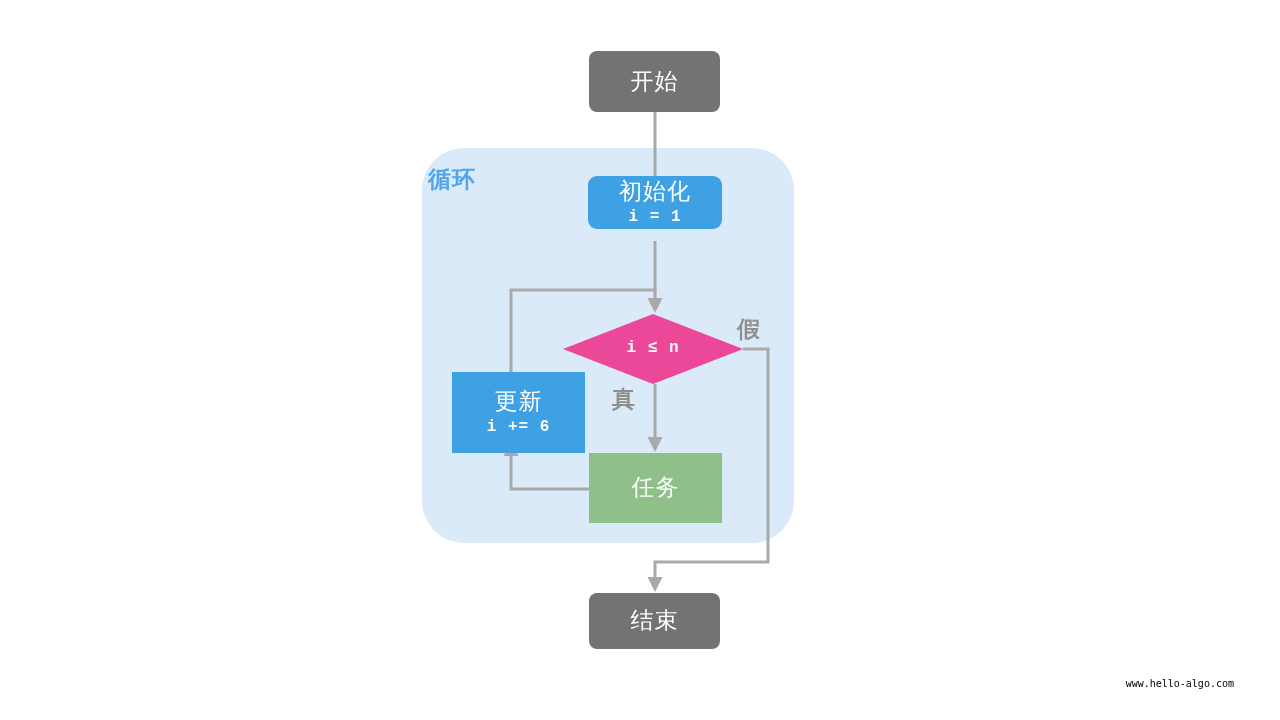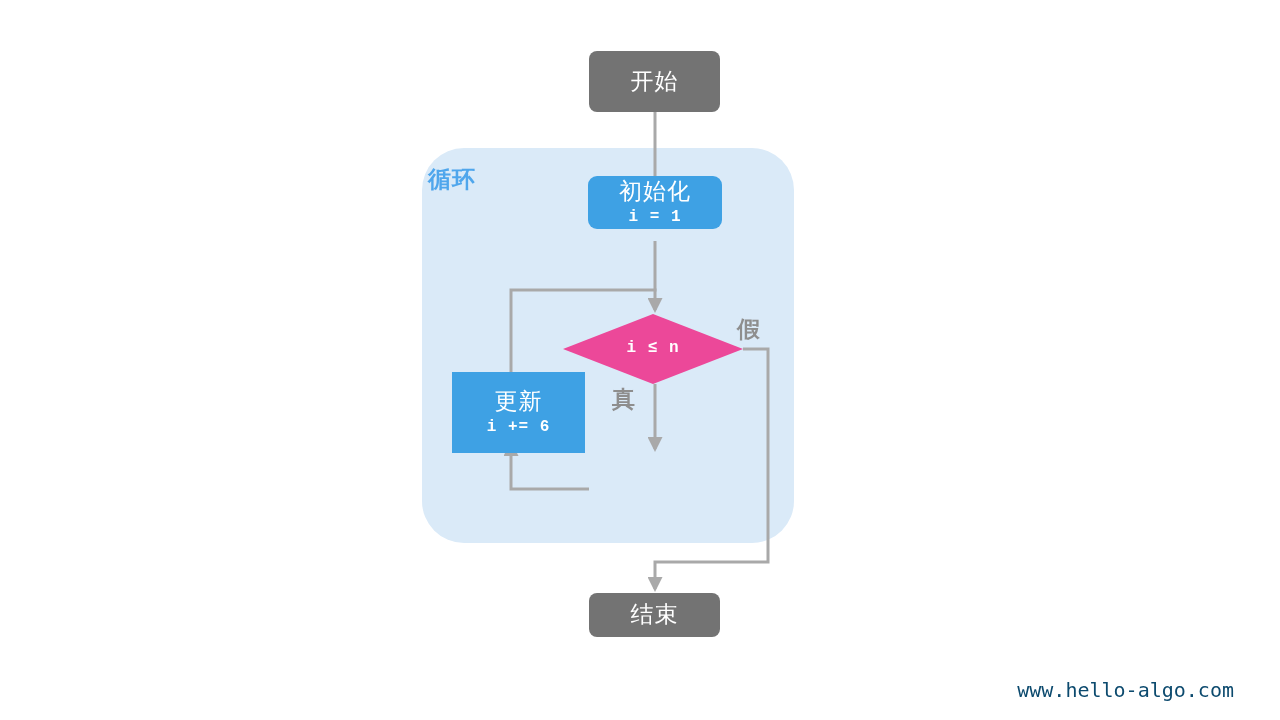--- a/index.html
+++ b/index.html
@@ -53,21 +53,21 @@
     background: #737373;
     border-radius: 8px;
   }
   .process-blue  { background: #3ea1e4; }
   .process-green { background: #8fc08a; }
 
   .node-start { left: 589px; top: 51px;  width: 131px; height: 61px; }
   .node-init  { left: 588px; top: 176px; width: 134px; height: 53px; border-radius: 9px; }
   .node-update{ left: 452px; top: 372px; width: 133px; height: 81px; }
   .node-task  { left: 589px; top: 453px; width: 133px; height: 70px; }
-  .node-end   { left: 589px; top: 593px; width: 131px; height: 44px; }
+  .node-end   { left: 589px; top: 593px; width: 131px; height: 56px; }
 
   .node-cond {
     left: 563px; top: 314px;
     width: 180px; height: 70px;
     background: #ec4899;
     clip-path: polygon(50% 0, 100% 50%, 50% 100%, 0 50%);
   }
 
   
   .edge-label {
@@ -75,22 +75,22 @@
     font-weight: bold;
     color: #8e8e8e;
     letter-spacing: 1px;
   }
   .edge-true  { left: 612px; top: 384px; }
   .edge-false { left: 737px; top: 314px; }
 
   .watermark {
     right: 46px; top: 678px;
     font-family: "DejaVu Sans Mono", "Liberation Mono", monospace;
-    font-size: 20px;
-    color: #0c4a6e;
+    font-size: 10px;
+    color: #000000;
   }
 </style>
 </head>
 <body>
 
 <div id="stage">
 
   <div class="abs loop-container"></div>
   <div class="abs loop-label">循环</div>
 
@@ -127,20 +127,23 @@
 
   <div class="abs node node-cond">
     <span class="code">i ≤ n</span>
   </div>
 
   <div class="abs node process-blue node-update">
     <span class="cjk">更新</span>
     <span class="code">i += 6</span>
   </div>
 
+  <div class="abs node process-green node-task">
+    <span class="cjk">任务</span>
+  </div>
 
   <div class="abs node terminal node-end">
     <span class="cjk">结束</span>
   </div>
 
   <div class="abs edge-label edge-true">真</div>
   <div class="abs edge-label edge-false">假</div>
 
   <div class="abs watermark">www.hello-algo.com</div>
 

